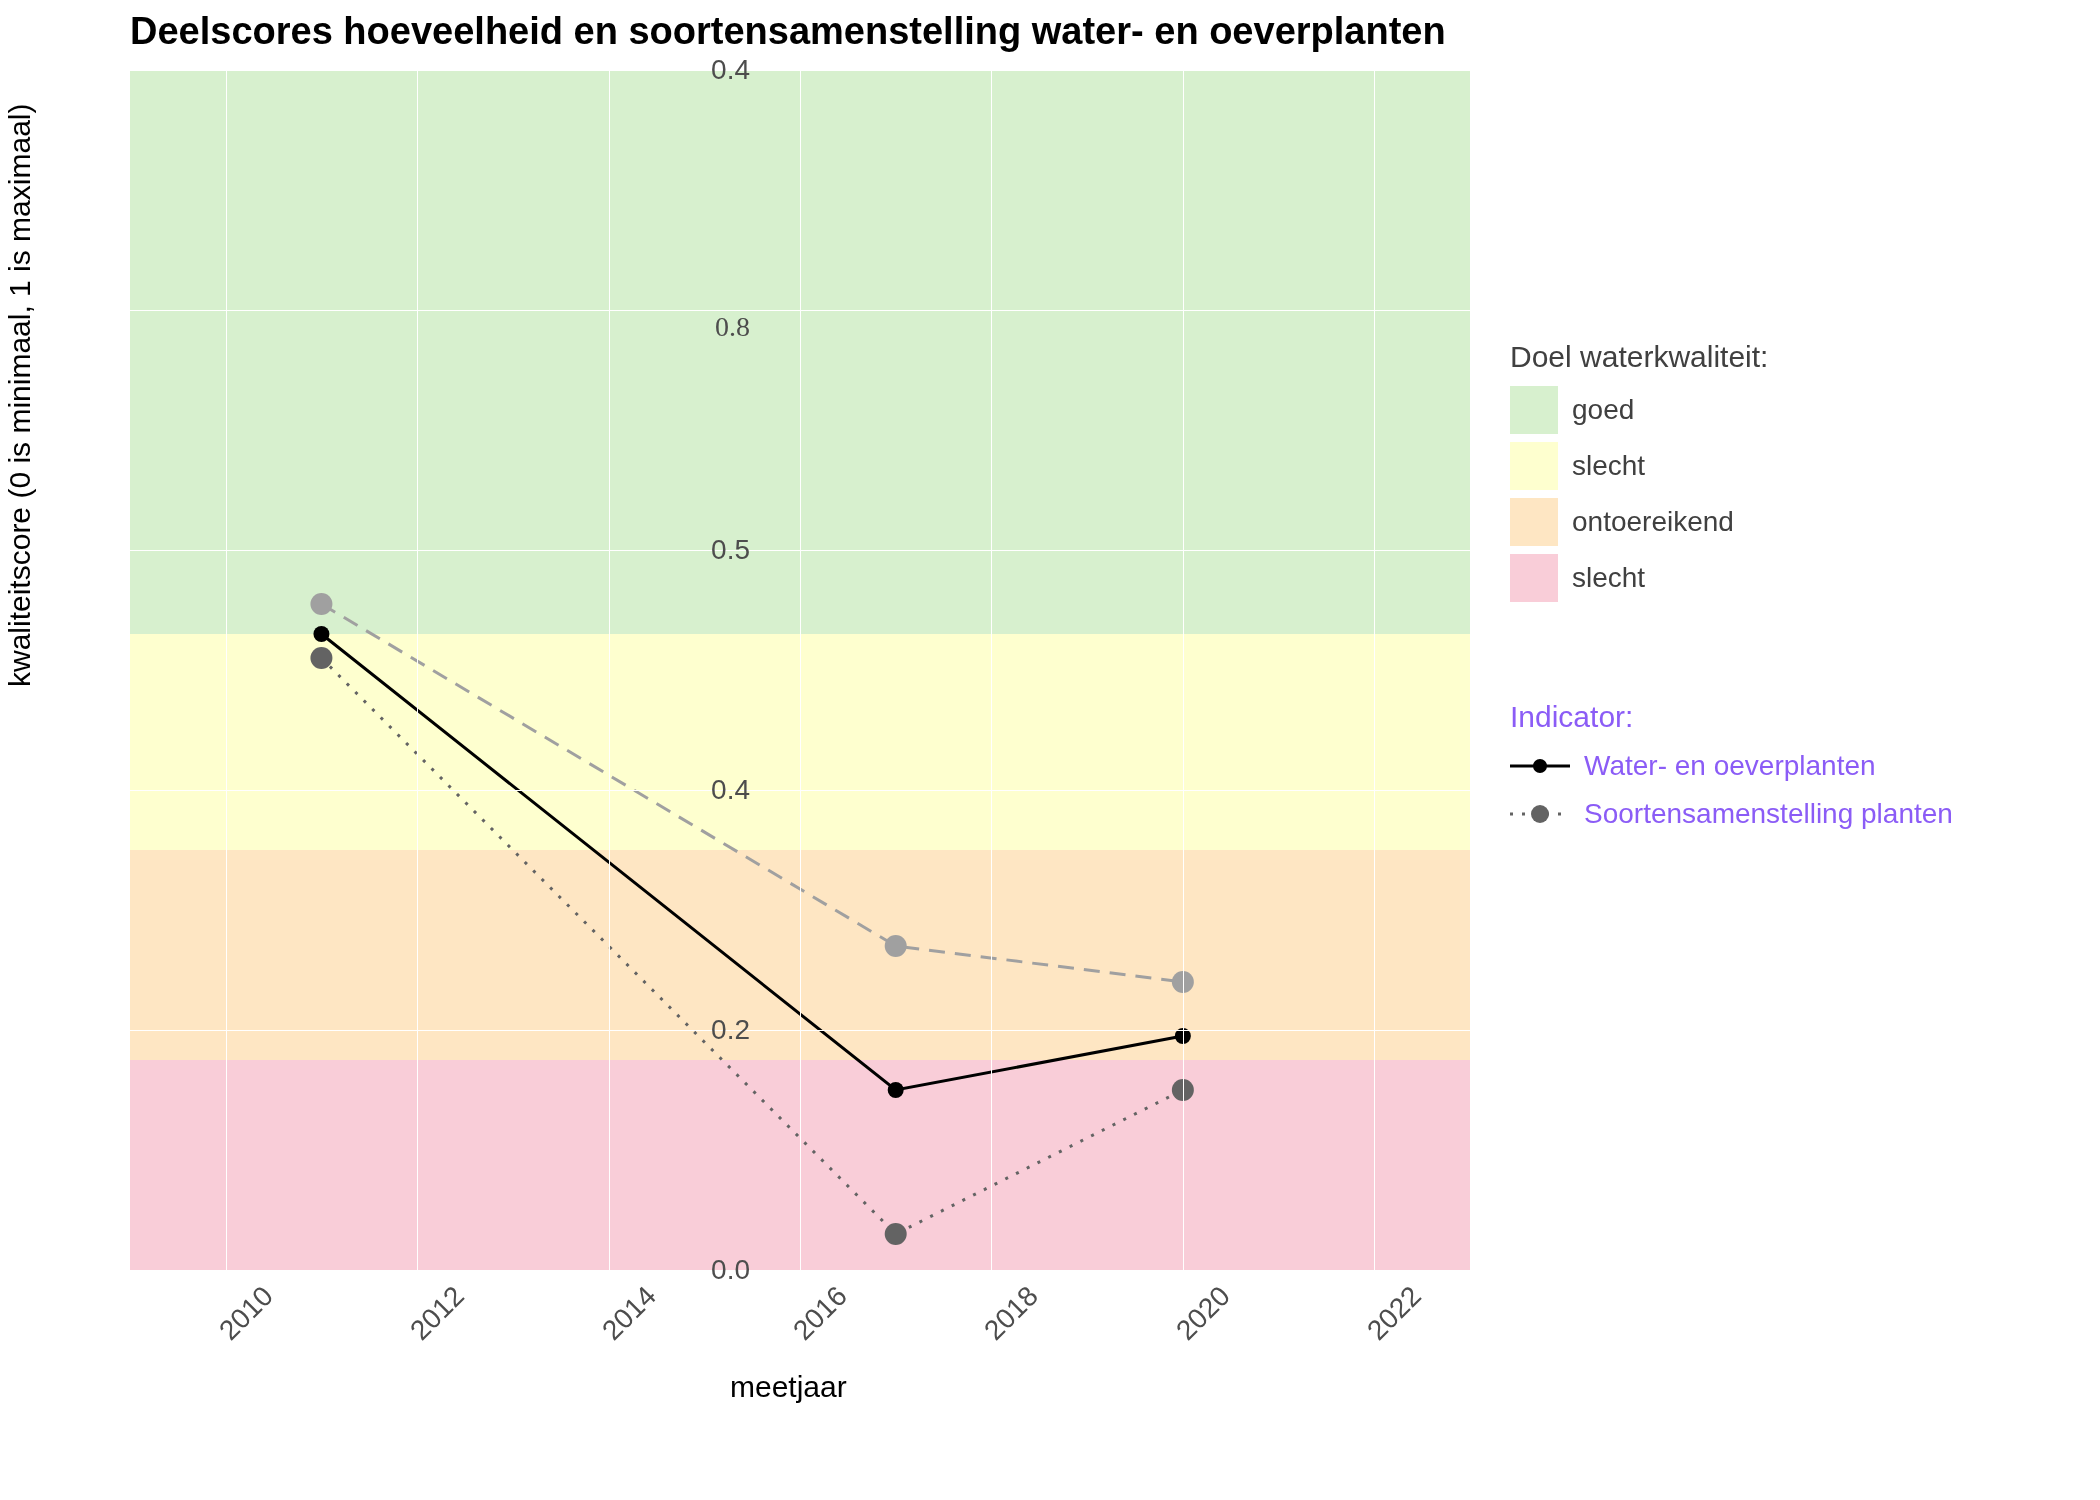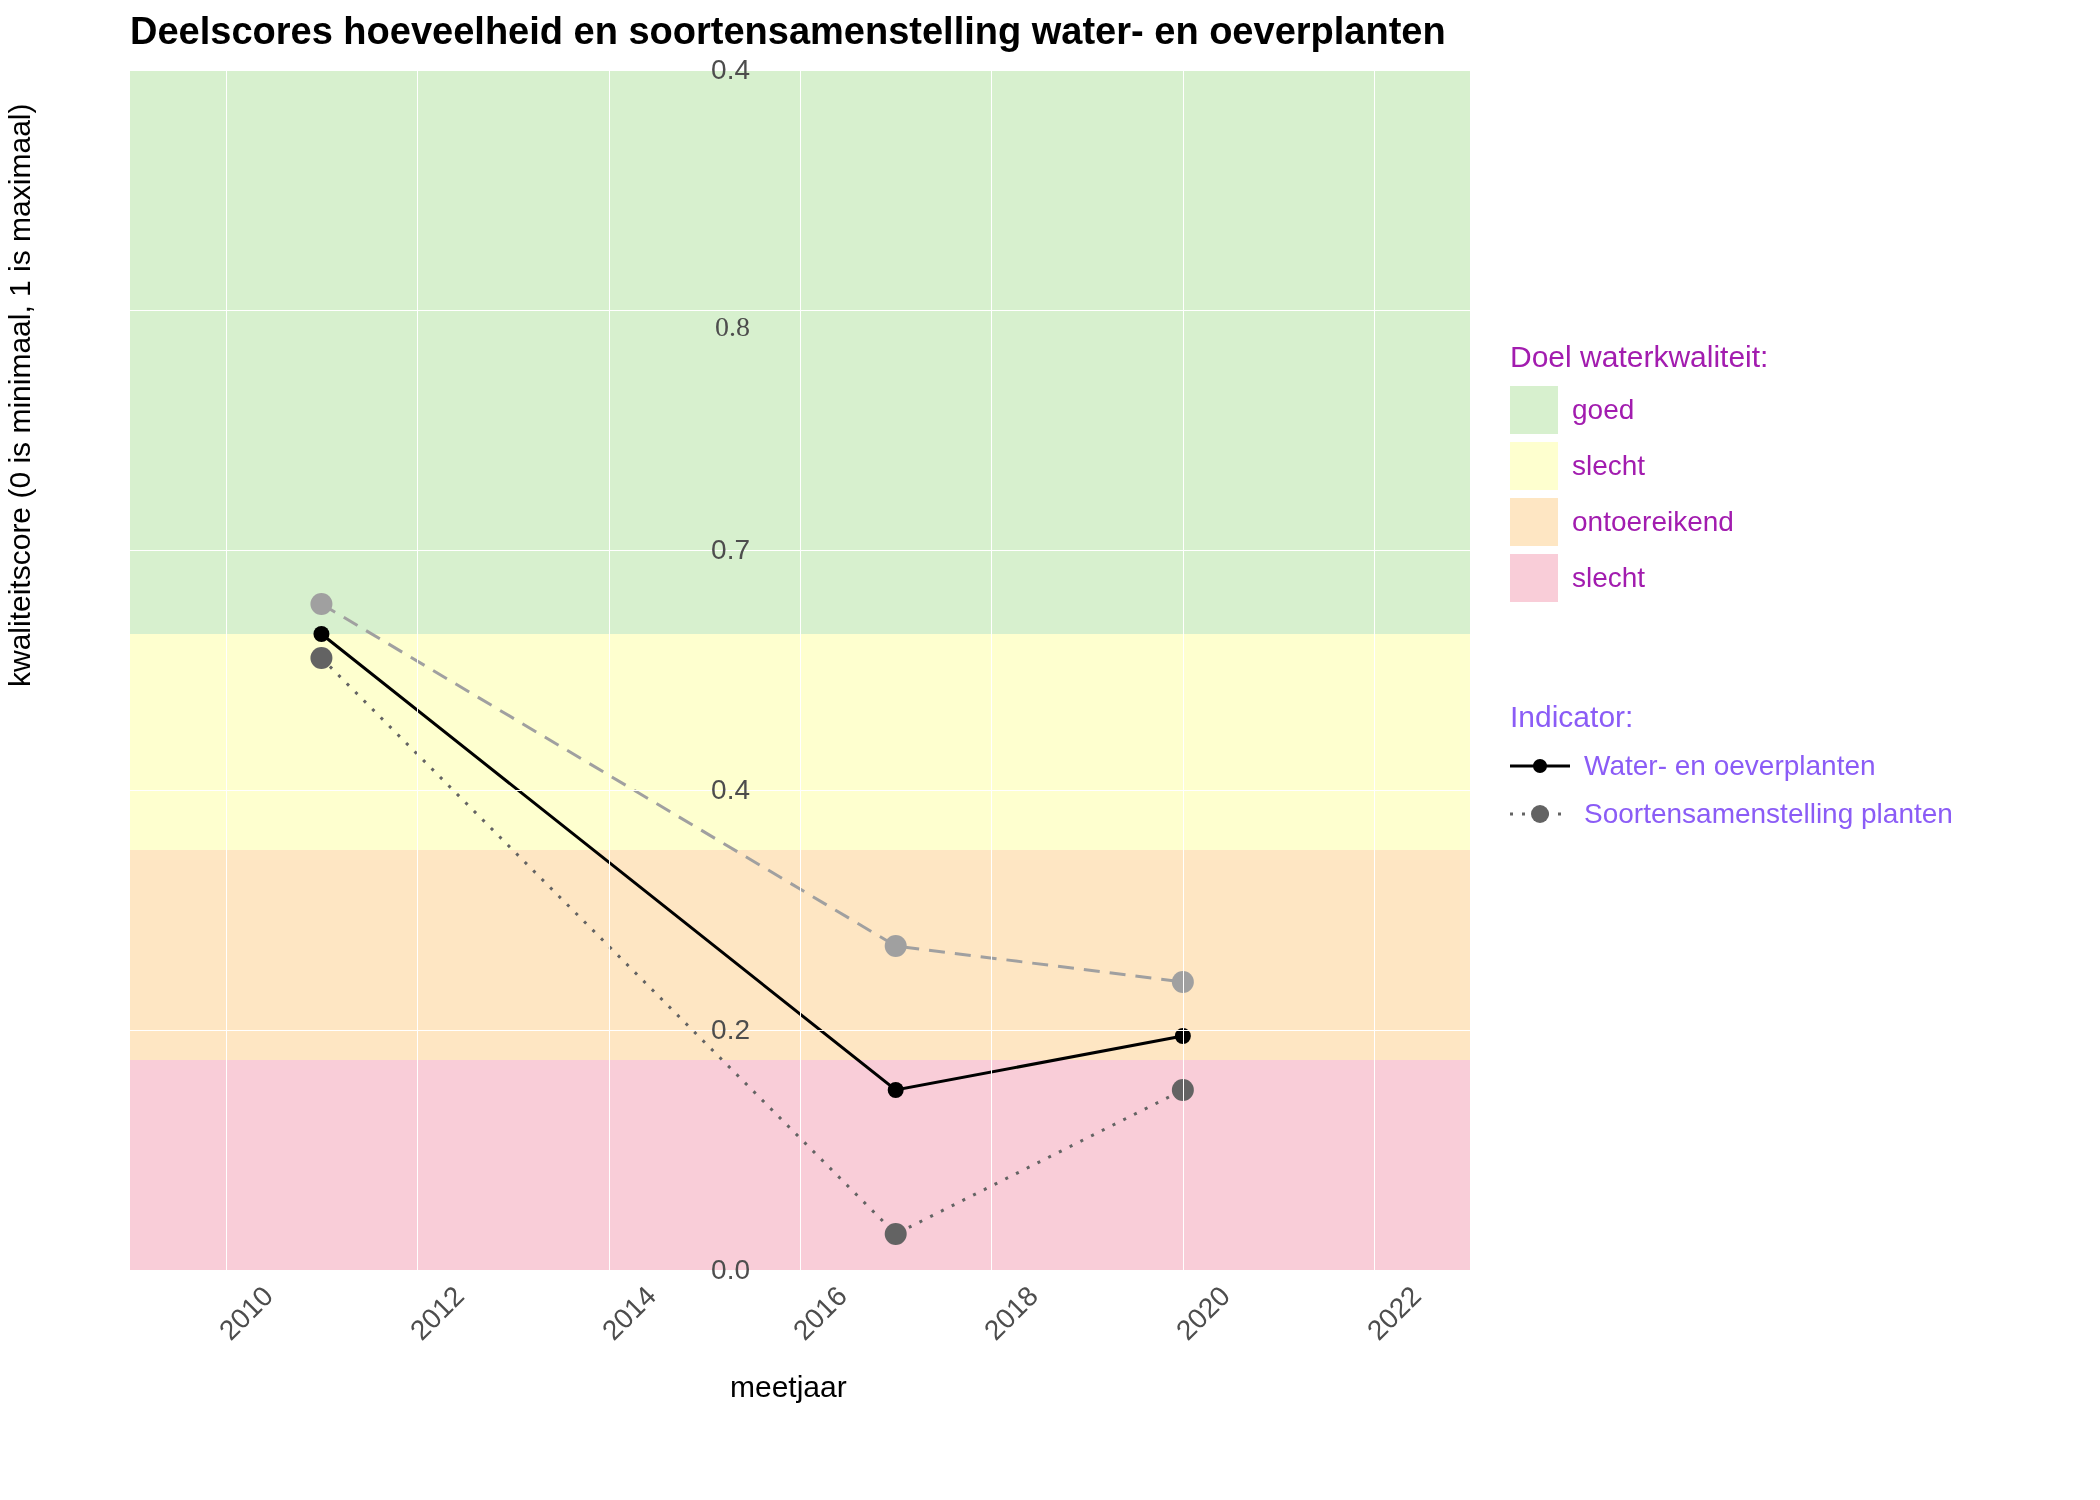--- a/index.html
+++ b/index.html
@@ -82,21 +82,21 @@
     left: 730px;
     top: 1370px;
     font-size: 30px;
     color: #000;
   }
   .legend {
     position: absolute;
     left: 1510px;
     top: 340px;
     font-size: 28px;
-    color: #a21caf;
+    color: #404040;
     text-align: right;
   }
   .legend-title {
     font-size: 30px;
     margin-bottom: 12px;
   }
   .legend-item {
     display: flex;
     align-items: center;
     margin-bottom: 8px;
@@ -176,21 +176,21 @@
       <div class="grid-line-v" style="left: 670px;"></div>
       <div class="grid-line-v" style="left: 861.429px;"></div>
       <div class="grid-line-v" style="left: 1052.86px;"></div>
       <div class="grid-line-v" style="left: 1244.29px;"></div>
     </div>
 
   <div id="y-ticks">
       <div class="y-tick" style="top: 1270px;">0.0</div>
       <div class="y-tick" style="top: 1030px;">0.2</div>
       <div class="y-tick" style="top: 790px;">0.4</div>
-      <div class="y-tick" style="top: 550px;">0.7</div>
+      <div class="y-tick" style="top: 550px;">0.5</div>
       <div class="y-tick" style="top: 327px; font-family: Liberation Serif, serif;">0.8</div>
       <div class="y-tick" style="top: 70px;">0.4</div>
     </div>
   <div id="x-ticks">
       <div class="x-tick" style="left: 225.714px;">2010</div>
       <div class="x-tick" style="left: 417.143px;">2012</div>
       <div class="x-tick" style="left: 608.571px;">2014</div>
       <div class="x-tick" style="left: 800px;">2016</div>
       <div class="x-tick" style="left: 991.429px;">2018</div>
       <div class="x-tick" style="left: 1182.86px;">2020</div>

